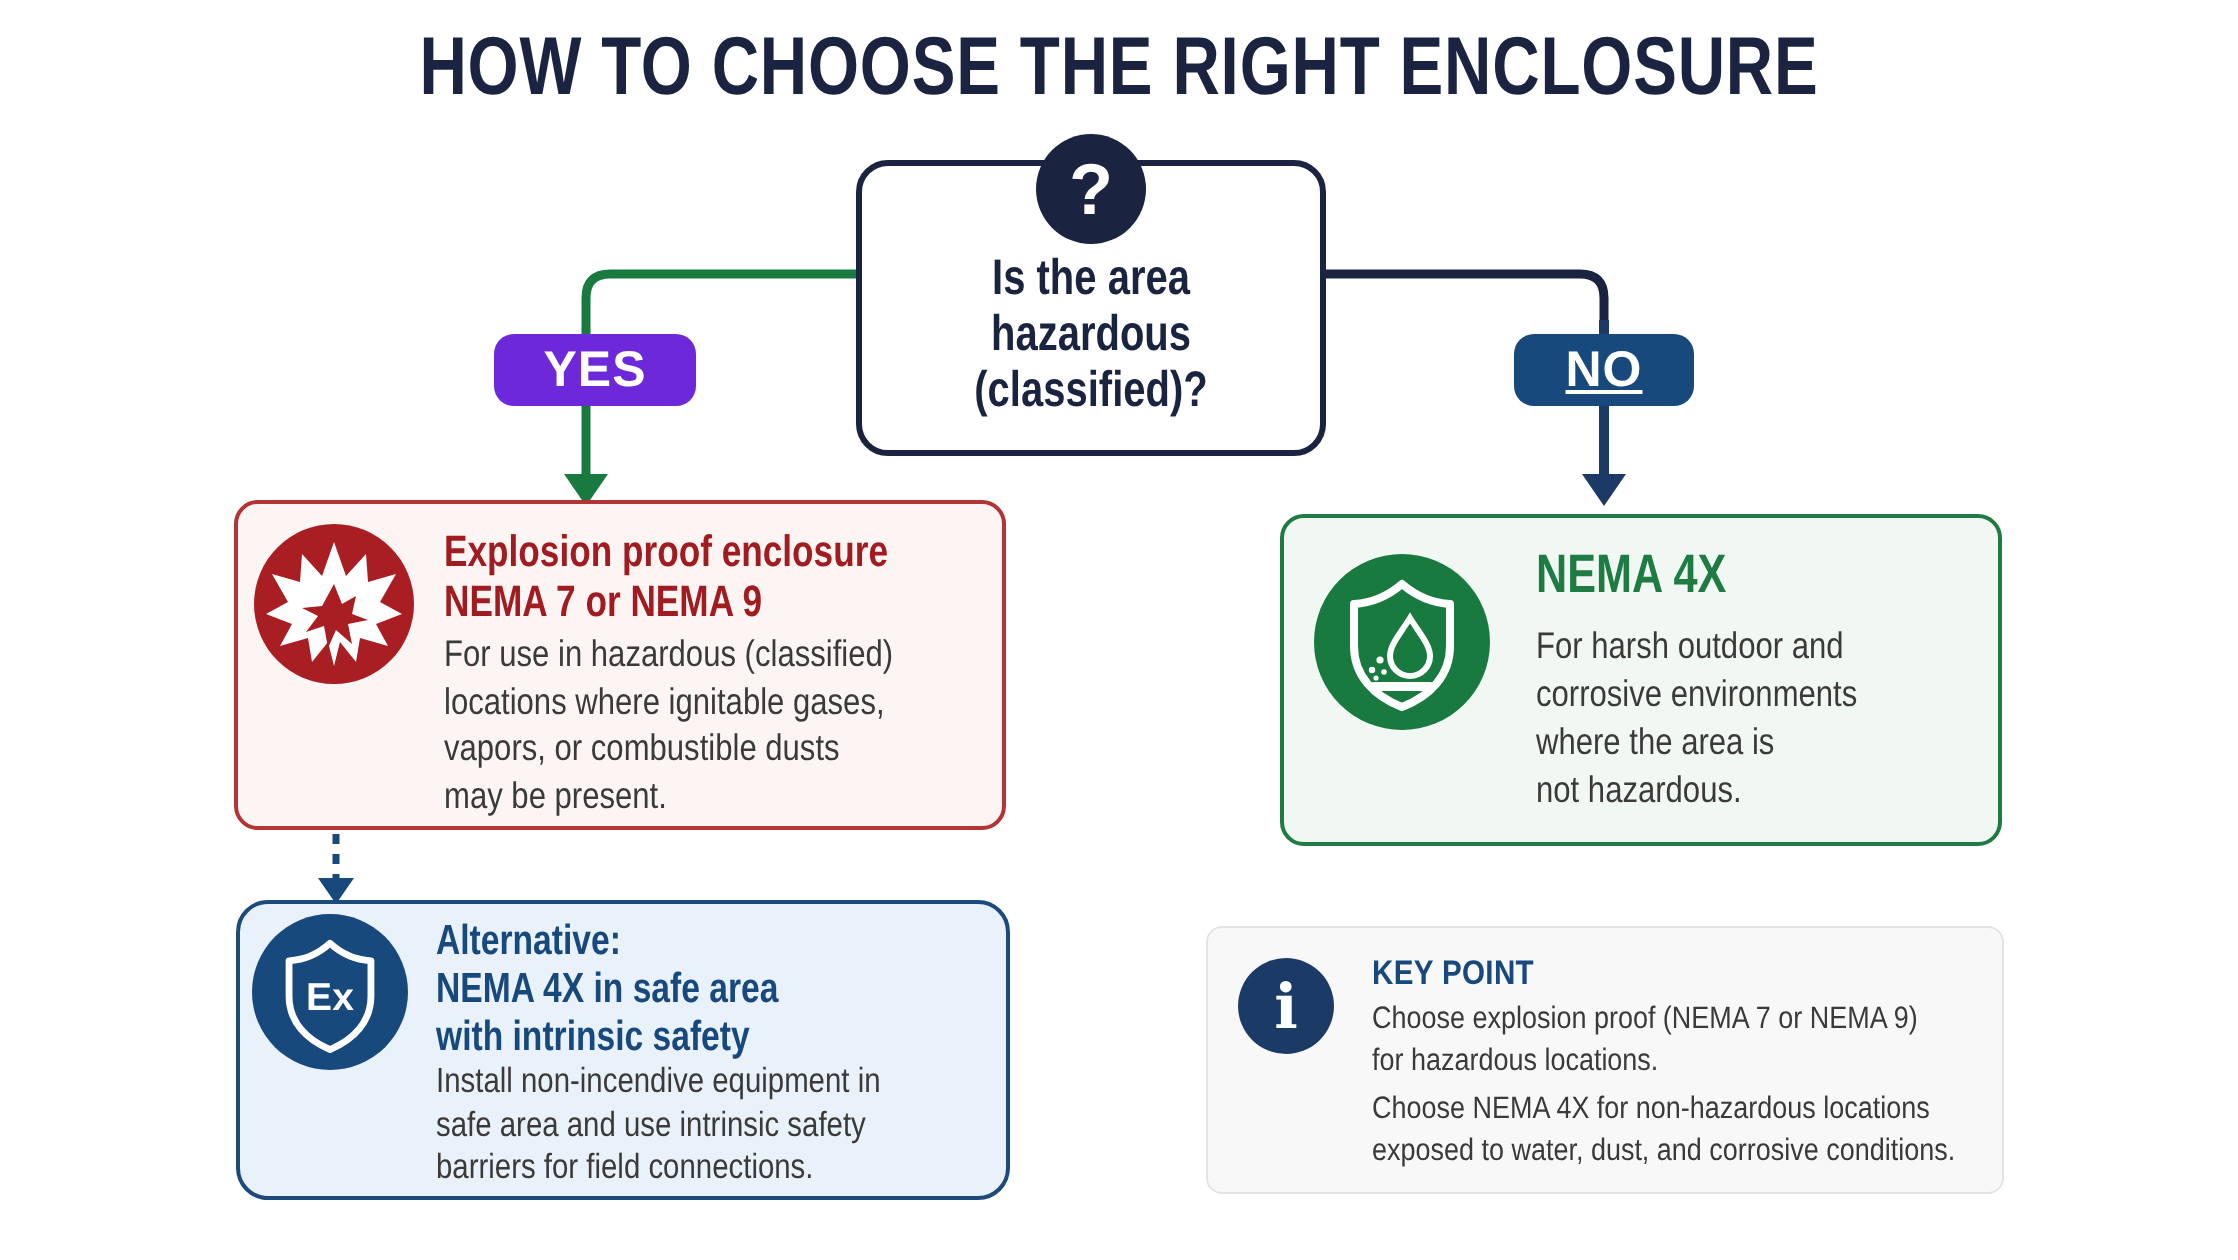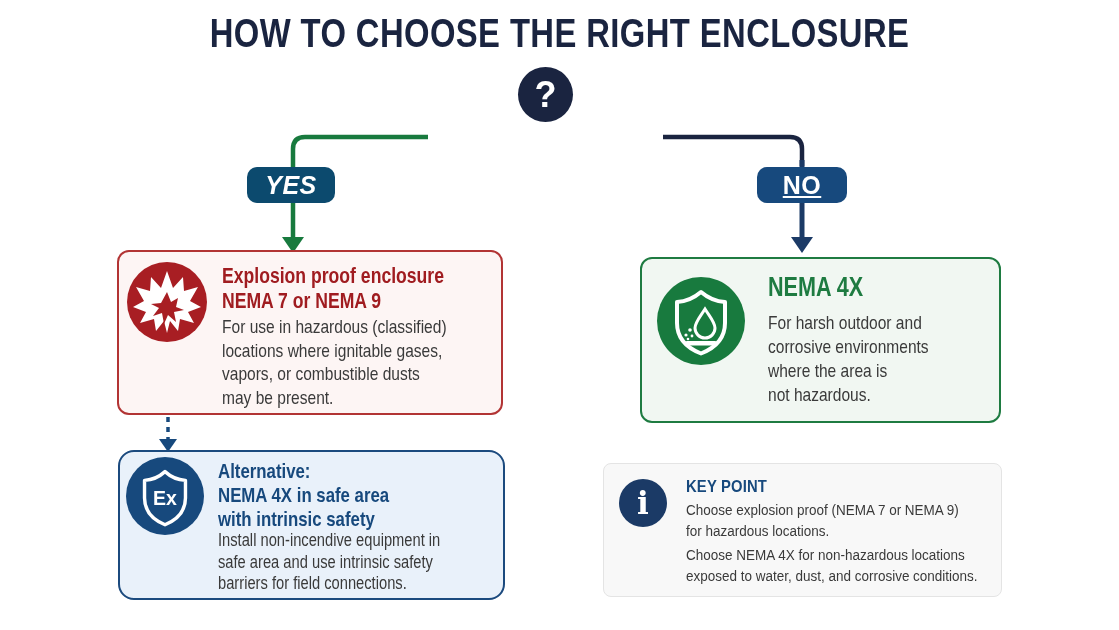--- a/index.html
+++ b/index.html
@@ -21,21 +21,21 @@
 
   .qbox{left:428px;top:80px;width:235px;height:148px;background:#fff;border:3.5px solid #1a2440;
         border-radius:16px;box-sizing:border-box;}
   .qicon{left:518px;top:67px;width:55px;height:55px;border-radius:50%;background:#1a2440;color:#fff;
          display:flex;align-items:center;justify-content:center;font-size:36px;font-weight:bold;}
   .qtext{width:100%;padding-top:42px;text-align:center;font-size:25px;font-weight:bold;color:#1a2440;
          line-height:28px;box-sizing:border-box;}
 
   .badge{height:36px;border-radius:10px;color:#fff;font-weight:bold;font-size:25px;
          display:flex;align-items:center;justify-content:center;letter-spacing:0.5px;}
-  .badge-yes{left:247px;top:167px;width:88px;background:#0c4a6e;font-style:italic;}
+  .badge-yes{left:247px;top:167px;width:101px;background:#6d28d9;}
   .badge-no{left:757px;top:167px;width:90px;background:#17497d;text-decoration:underline;}
 
   .card{box-sizing:border-box;border-radius:12px;}
   .card-red{left:117px;top:250px;width:386px;height:165px;background:#fdf5f4;border:2.5px solid #b23434;}
   .card-alt{left:118px;top:450px;width:387px;height:150px;background:#e9f1fa;border:2.5px solid #1b4a7e;border-radius:16px;}
   .card-green{left:640px;top:257px;width:361px;height:166px;background:#f1f7f2;border:2.5px solid #1e7b41;}
   .card-key{left:603px;top:463px;width:399px;height:134px;background:#f8f8f8;border:1px solid #e4e4e4;border-radius:8px;}
 
   .red-title{left:222px;top:263px;font-size:22px;font-weight:bold;color:#a01c20;line-height:25px;}
   .red-body{left:222px;top:315px;font-size:18.5px;color:#3a3a3a;line-height:23.5px;}
@@ -60,20 +60,25 @@
   <svg class="abs connectors" width="1119" height="630" viewBox="0 0 1119 630">
     <path d="M428,137 L305,137 Q293,137 293,149 L293,239" fill="none" stroke-width="4.5" stroke="#187a3e"></path>
     <polygon points="282,237 304,237 293,253" fill="#187a3e"></polygon>
     <path d="M663,137 L790,137 Q802,137 802,149 L802,166" fill="none" stroke-width="4.5" stroke="#1a2440"></path>
     <path d="M802,160 L802,239" fill="none" stroke-width="5" stroke="#1b3a66"></path>
     <polygon points="791,237 813,237 802,253" fill="#1b3a66"></polygon>
     <path d="M168,417 L168,441" fill="none" stroke-width="3.5" stroke-dasharray="5,5" stroke="#17497d"></path>
     <polygon points="159,439 177,439 168,452" fill="#17497d"></polygon>
   </svg>
 
+  <div class="abs qbox">
+    <div class="qtext pre cond-c">Is the area
+hazardous
+(classified)?</div>
+  </div>
   <div class="abs qicon">
     <span>?</span>
   </div>
 
   <div class="abs badge badge-yes">YES</div>
   <div class="abs badge badge-no">NO</div>
 
   <div class="abs card card-red"></div>
   <svg class="abs" style="left:127px;top:262px;" width="80" height="80" viewBox="0 0 80 80">
     <circle cx="40" cy="40" r="40" fill="#a81e23"></circle>

